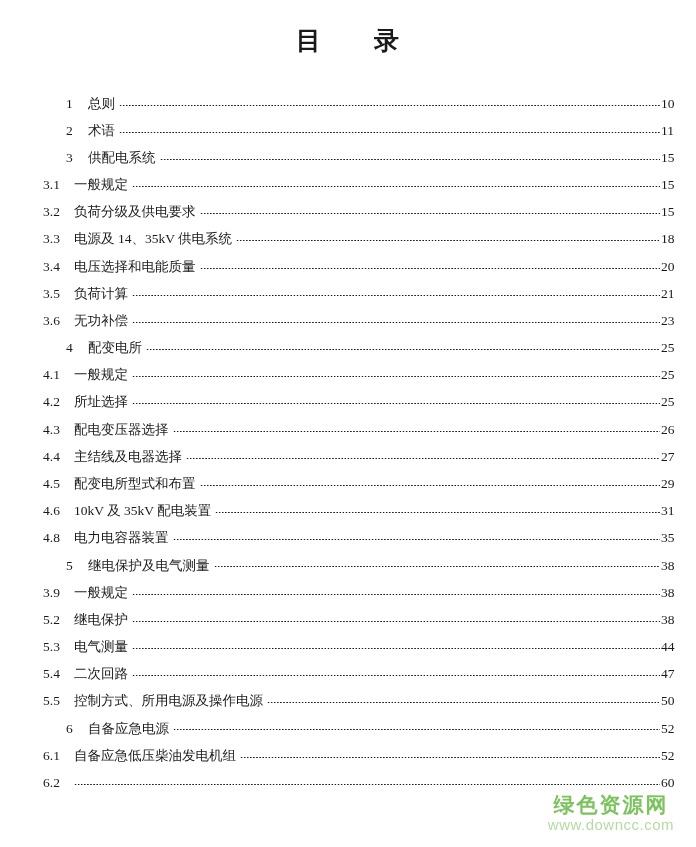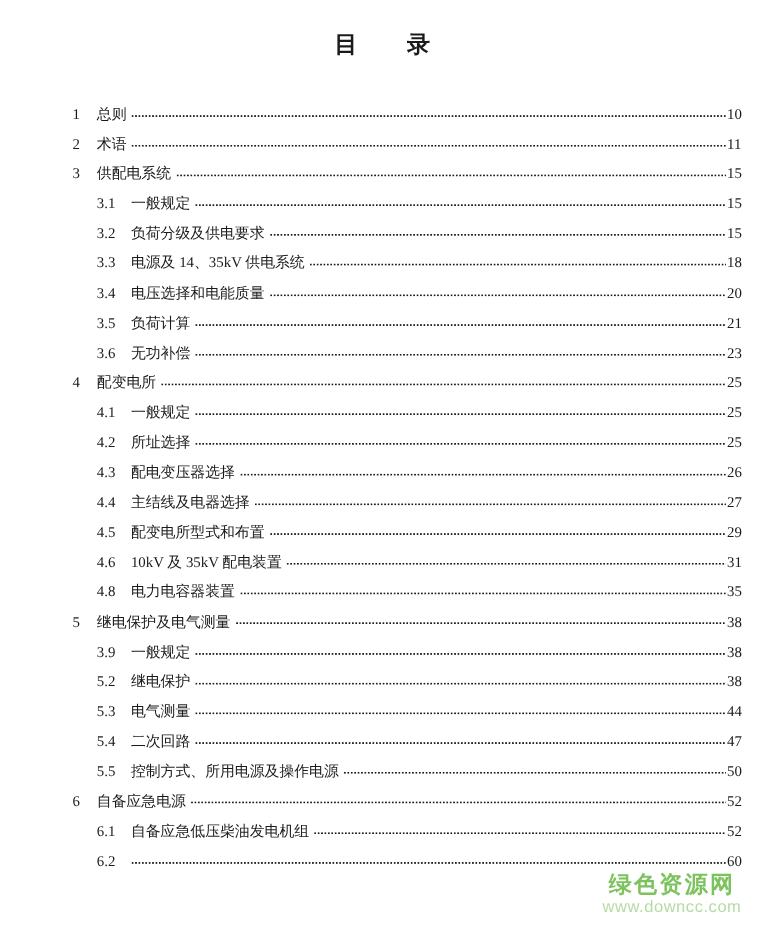--- a/index.html
+++ b/index.html
@@ -14,21 +14,21 @@
   .page {
     position: absolute;
     inset: 0;
   }
   .doc-title {
     position: absolute;
     top: 29px;
     left: 0;
     width: 100%;
     text-align: center;
-    font-size: 21px;
+    font-size: 25px;
     line-height: 23px;
     font-weight: 700;
     letter-spacing: 1px;
     z-index: 1;
   }
   .toc {
     position: absolute;
     top: 90px;
     left: 0;
     right: 0;
@@ -37,21 +37,21 @@
   .row {
     display: flex;
     align-items: center;
     height: 27.18px;
     padding-right: 21px;
     font-size: 13.5px;
     white-space: nowrap;
   }
   .row .num { flex: none; }
   .lvl1 .num { margin-left: 66px; width: 22px; }
-  .lvl2 .num { margin-left: 88px; width: 31px; }
+  .lvl2 .num { margin-left: 43px; width: 31px; }
   .row .ttl { flex: none; padding-right: 4px; }
   .row .leader {
     flex: 1;
     height: 100%;
     background-image: radial-gradient(circle, #1b1b1b 0.75px, rgba(0,0,0,0) 0.95px);
     background-size: 3.1px 3.1px;
     background-repeat: repeat-x;
     background-position: 0 calc(50% + 1.5px);
     margin-right: 1px;
   }

